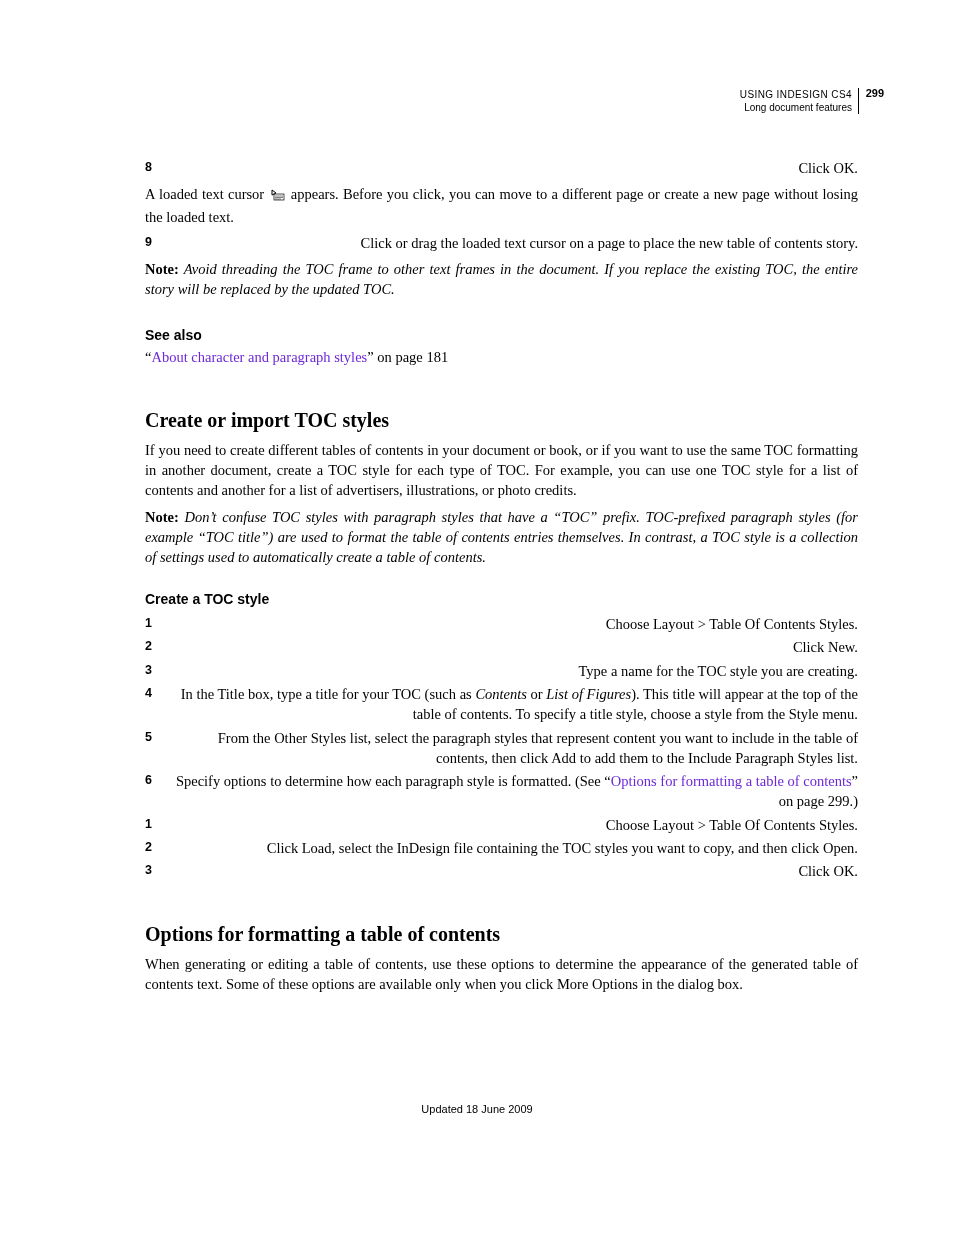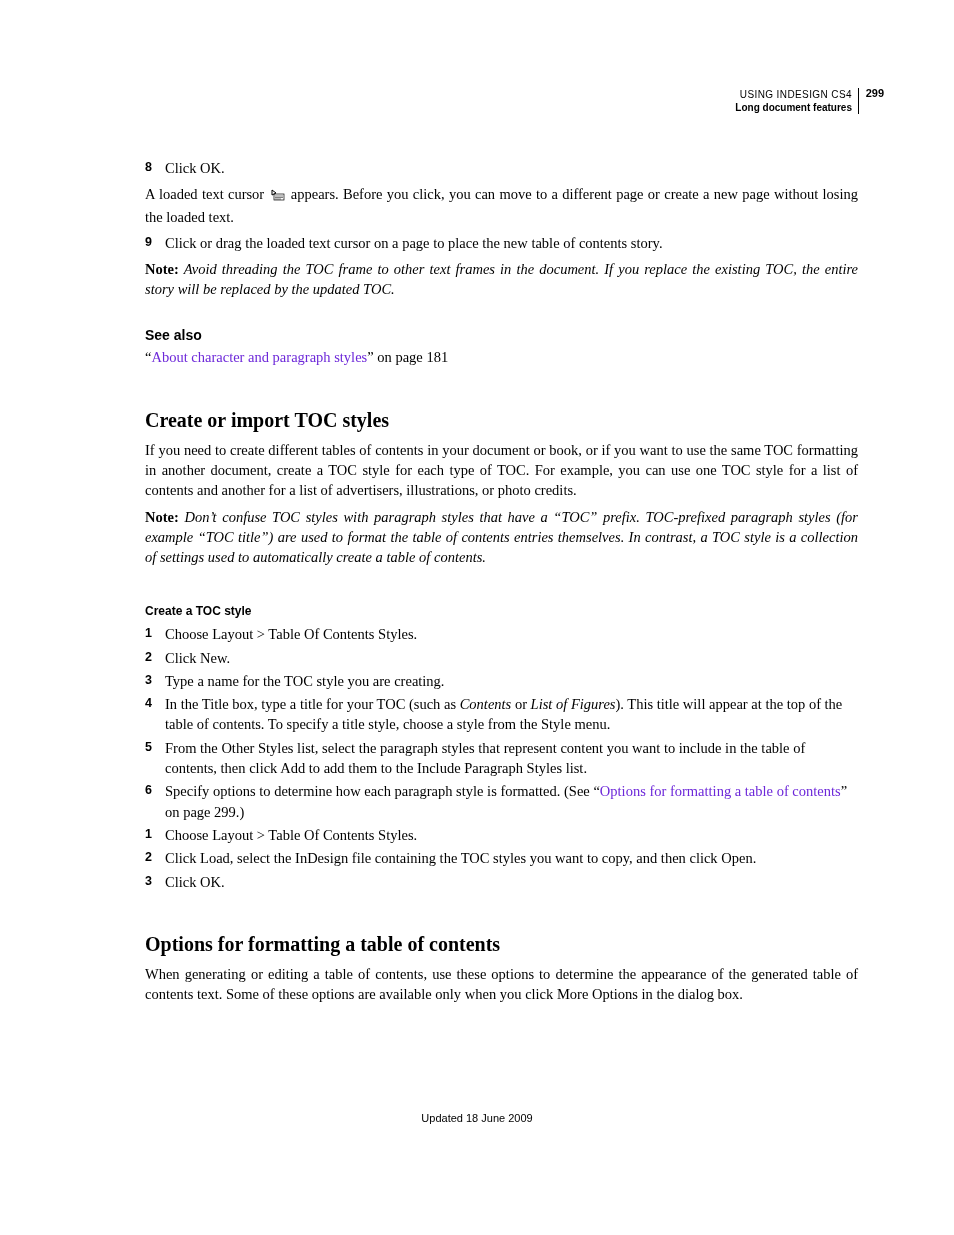--- a/index.html
+++ b/index.html
@@ -23,21 +23,21 @@
     top: 88px;
     right: 95px;
     text-align: right;
     font-family: "Myriad Pro", "Segoe UI", Arial, sans-serif;
     font-size: 10px;
     line-height: 1.3;
     padding-right: 6px;
     border-right: 1.5px solid #000;
   }
   .running-head .line1 { letter-spacing: 0.4px; }
-  .running-head .line2 { font-weight: 700; }
+  .running-head .line2 { font-weight: 400; }
   .page-number {
     position: absolute;
     top: 86px;
     right: 70px;
     font-family: "Myriad Pro", "Segoe UI", Arial, sans-serif;
     font-size: 11px;
     font-weight: 700;
   }
   .content {
     margin-top: 70px;
@@ -49,20 +49,21 @@
   .step .num {
     font-family: "Myriad Pro", "Segoe UI", Arial, sans-serif;
     font-weight: 700;
     font-size: 12.5px;
     width: 20px;
     flex-shrink: 0;
     padding-top: 1px;
   }
   .step .txt {
     flex: 1;
+    text-align: right;
   }
   .para {
     margin: 6px 0;
     text-align: justify;
   }
   .cursor-icon {
     display: inline-block;
     vertical-align: -2px;
     margin: 0 2px;
   }
@@ -79,28 +80,28 @@
   .h2 {
     font-family: Liberation Serif, serif;
     font-weight: 700;
     font-size: 20px;
     margin-top: 38px;
     margin-bottom: 6px;
   }
   .sub {
     font-family: "Myriad Pro", "Segoe UI", Arial, sans-serif;
     font-weight: 700;
-    font-size: 12px;
-    margin-top: 36px;
+    font-size: 14px;
+    margin-top: 23px;
     margin-bottom: 4px;
   }
   .ital { font-style: italic; }
   .footer {
     position: absolute;
-    bottom: 36px;
+    bottom: 45px;
     left: 0;
     right: 0;
     text-align: center;
     font-family: Arial, sans-serif;
     font-size: 11px;
   }
 </style>
 </head>
 <body>
 

